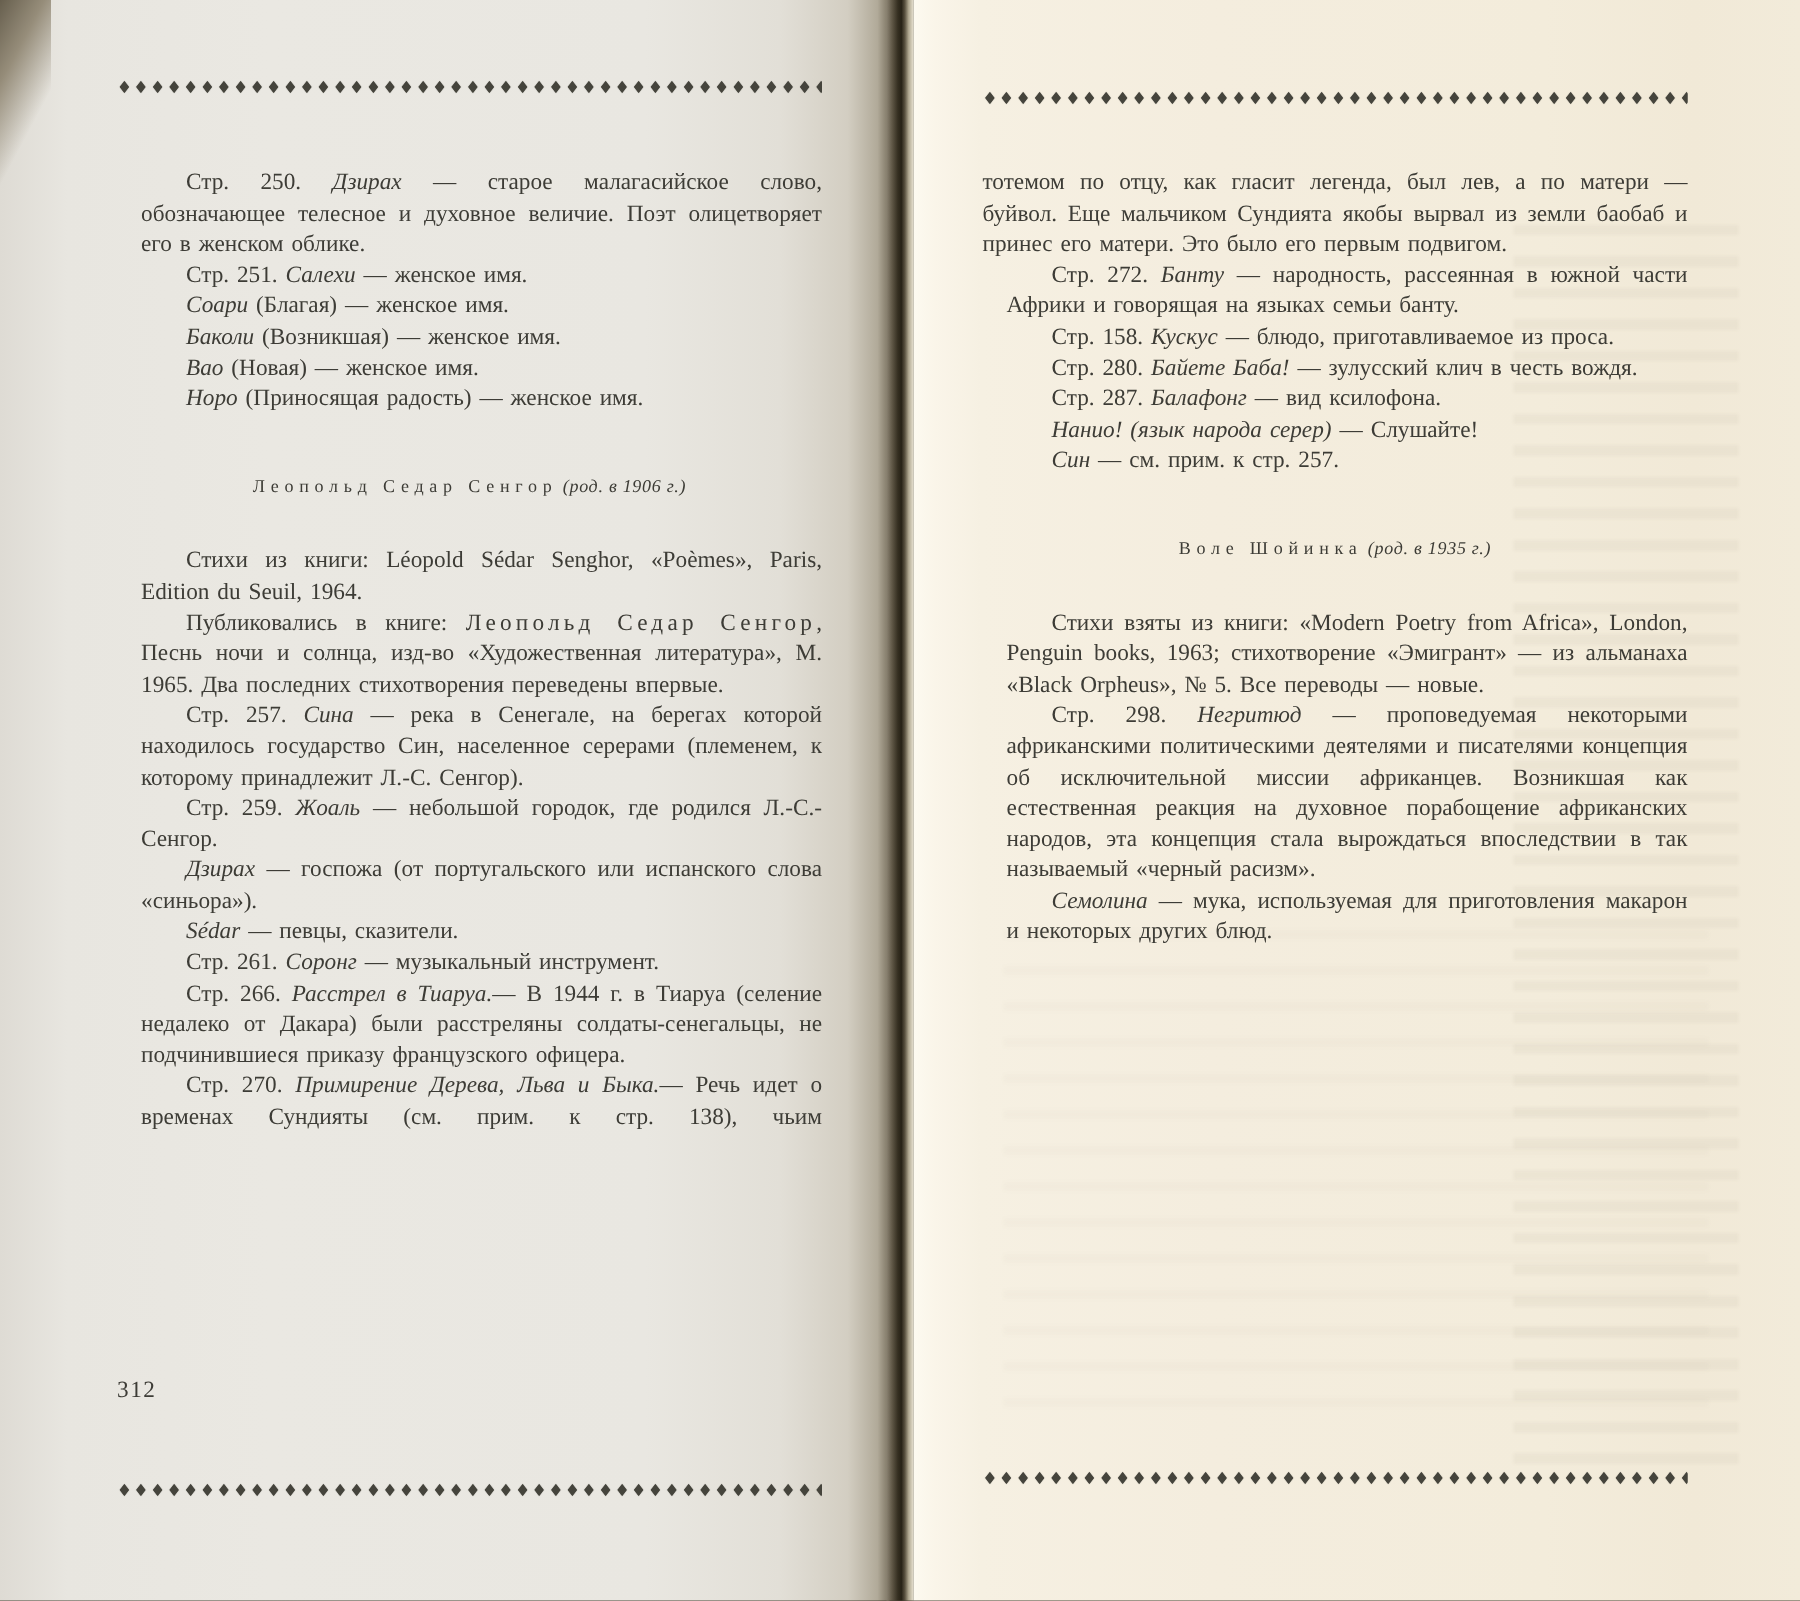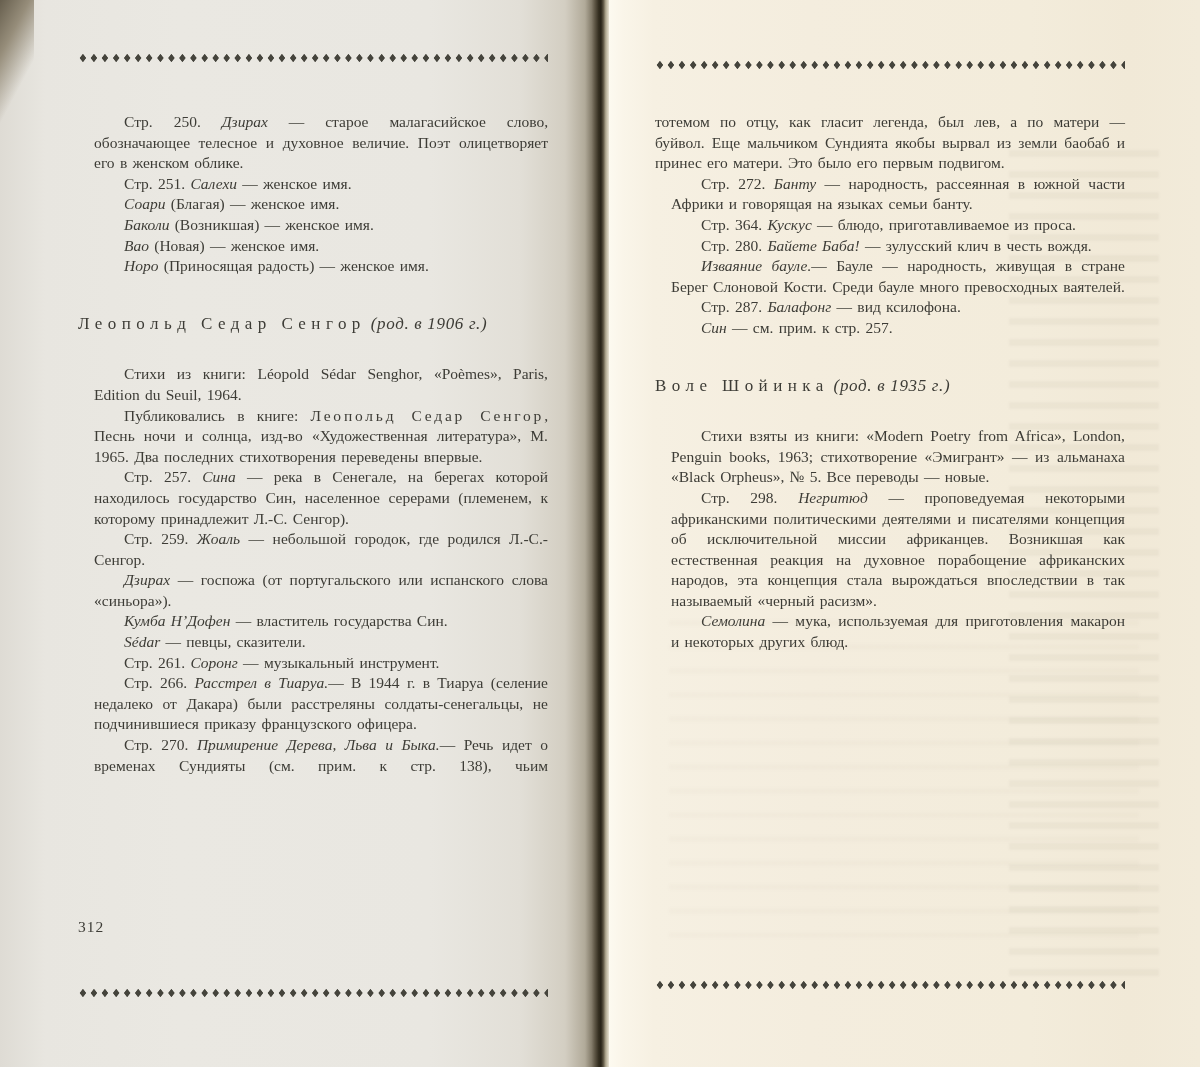--- a/index.html
+++ b/index.html
@@ -65,23 +65,23 @@
 
   .para {
     margin: 0;
     text-align: justify;
     word-spacing: 1.4px;
   }
   .para.indent { text-indent: 30px; margin-left: 16px; }
   .para.fill-last { text-align-last: justify; }
 
   .heading {
-    text-align: left;
+    text-align: center;
     margin: 37px 0 30px 0;
-    font-size: 17px;
+    font-size: 12px;
     white-space: nowrap;
   }
   .seg-i  { font-style: italic; }
   .seg-sp { letter-spacing: 0.18em; }
   .heading .seg-sp { letter-spacing: 0.32em; }
   .heading .seg-i  { letter-spacing: 0.04em; }
 
   .page-number {
     position: absolute; top: 918px; left: 78px; width: 470px;
     text-align: left; color: #3d3c36;
@@ -122,43 +122,42 @@
         <p class="para indent"><span class="seg-i">Соари</span><span class="seg-n"> (Благая) — женское имя.</span></p>
         <p class="para indent"><span class="seg-i">Баколи</span><span class="seg-n"> (Возникшая) — женское имя.</span></p>
         <p class="para indent"><span class="seg-i">Вао</span><span class="seg-n"> (Новая) — женское имя.</span></p>
         <p class="para indent"><span class="seg-i">Норо</span><span class="seg-n"> (Приносящая радость) — женское имя.</span></p>
         <div class="heading"><span class="seg-sp">Леопольд Седар Сенгор</span><span class="seg-i"> (род. в 1906 г.)</span></div>
         <p class="para indent"><span class="seg-n">Стихи из книги: Léopold Sédar Senghor, «Poèmes», Paris, Edition du Seuil, 1964.</span></p>
         <p class="para indent"><span class="seg-n">Публиковались в книге: </span><span class="seg-sp">Леопольд Седар Сенгор</span><span class="seg-n">, Песнь ночи и солнца, изд-во «Художественная литература», М. 1965. Два последних стихотворения переведены впервые.</span></p>
         <p class="para indent"><span class="seg-n">Стр. 257. </span><span class="seg-i">Сина</span><span class="seg-n"> — река в Сенегале, на берегах которой находилось государство Син, населенное серерами (племенем, к которому принадлежит Л.-С. Сенгор).</span></p>
         <p class="para indent"><span class="seg-n">Стр. 259. </span><span class="seg-i">Жоаль</span><span class="seg-n"> — небольшой городок, где родился Л.-С.-Сенгор.</span></p>
         <p class="para indent"><span class="seg-i">Дзирах</span><span class="seg-n"> — госпожа (от португальского или испанского слова «синьора»).</span></p>
-        <p class="para indent"><span class="seg-i">Кумба Н’Дофен</span><span class="seg-n"> — властитель государства Син.</span></p>
         <p class="para indent"><span class="seg-i">Sédar</span><span class="seg-n"> — певцы, сказители.</span></p>
         <p class="para indent"><span class="seg-n">Стр. 261. </span><span class="seg-i">Соронг</span><span class="seg-n"> — музыкальный инструмент.</span></p>
         <p class="para indent"><span class="seg-n">Стр. 266. </span><span class="seg-i">Расстрел в Тиаруа.</span><span class="seg-n">— В 1944 г. в Тиаруа (селение недалеко от Дакара) были расстреляны солдаты-сенегальцы, не подчинившиеся приказу французского офицера.</span></p>
         <p class="para indent fill-last"><span class="seg-n">Стр. 270. </span><span class="seg-i">Примирение Дерева, Льва и Быка.</span><span class="seg-n">— Речь идет о временах Сундияты (см. прим. к стр. 138), чьим</span></p>
       </div>
     <div class="page-number">312</div>
     <div class="ornament orn-bottom-left">♦♦♦♦♦♦♦♦♦♦♦♦♦♦♦♦♦♦♦♦♦♦♦♦♦♦♦♦♦♦♦♦♦♦♦♦♦♦♦♦♦♦♦♦♦♦♦♦♦♦♦♦♦♦♦♦♦</div>
   </div>
 
   <div class="gutter"></div>
 
   <div class="page page-right">
     <div class="bleed-col"></div>
     <div class="bleed-wide"></div>
     <div class="ornament orn-top-right">♦♦♦♦♦♦♦♦♦♦♦♦♦♦♦♦♦♦♦♦♦♦♦♦♦♦♦♦♦♦♦♦♦♦♦♦♦♦♦♦♦♦♦♦♦♦♦♦♦♦♦♦♦♦♦♦♦</div>
     <div class="page-body right-body">
         <p class="para"><span class="seg-n">тотемом по отцу, как гласит легенда, был лев, а по матери — буйвол. Еще мальчиком Сундията якобы вырвал из земли баобаб и принес его матери. Это было его первым подвигом.</span></p>
         <p class="para indent"><span class="seg-n">Стр. 272. </span><span class="seg-i">Банту</span><span class="seg-n"> — народность, рассеянная в южной части Африки и говорящая на языках семьи банту.</span></p>
-        <p class="para indent"><span class="seg-n">Стр. 364. </span><span class="seg-i">Кускус</span><span class="seg-n"> — блюдо, приготавливаемое из проса.</span></p>
+        <p class="para indent"><span class="seg-n">Стр. 158. </span><span class="seg-i">Кускус</span><span class="seg-n"> — блюдо, приготавливаемое из проса.</span></p>
         <p class="para indent"><span class="seg-n">Стр. 280. </span><span class="seg-i">Байете Баба!</span><span class="seg-n"> — зулусский клич в честь вождя.</span></p>
-        <p class="para indent"><span class="seg-i">Изваяние бауле.</span><span class="seg-n">— Бауле — народность, живущая в стране Берег Слоновой Кости. Среди бауле много превосходных ваятелей.</span></p>
         <p class="para indent"><span class="seg-n">Стр. 287. </span><span class="seg-i">Балафонг</span><span class="seg-n"> — вид ксилофона.</span></p>
+        <p class="para indent"><span class="seg-i">Нанио! (язык народа серер)</span><span class="seg-n"> — Слушайте!</span></p>
         <p class="para indent"><span class="seg-i">Син</span><span class="seg-n"> — см. прим. к стр. 257.</span></p>
         <div class="heading"><span class="seg-sp">Воле Шойинка</span><span class="seg-i"> (род. в 1935 г.)</span></div>
         <p class="para indent"><span class="seg-n">Стихи взяты из книги: «Modern Poetry from Africa», London, Penguin books, 1963; стихотворение «Эмигрант» — из альманаха «Black Orpheus», № 5. Все переводы — новые.</span></p>
         <p class="para indent"><span class="seg-n">Стр. 298. </span><span class="seg-i">Негритюд</span><span class="seg-n"> — проповедуемая некоторыми африканскими политическими деятелями и писателями концепция об исключительной миссии африканцев. Возникшая как естественная реакция на духовное порабощение африканских народов, эта концепция стала вырождаться впоследствии в так называемый «черный расизм».</span></p>
         <p class="para indent"><span class="seg-i">Семолина</span><span class="seg-n"> — мука, используемая для приготовления макарон и некоторых других блюд.</span></p>
       </div>
     <div class="ornament orn-bottom-right">♦♦♦♦♦♦♦♦♦♦♦♦♦♦♦♦♦♦♦♦♦♦♦♦♦♦♦♦♦♦♦♦♦♦♦♦♦♦♦♦♦♦♦♦♦♦♦♦♦♦♦♦♦♦♦♦♦</div>
   </div>
 
 </div>

